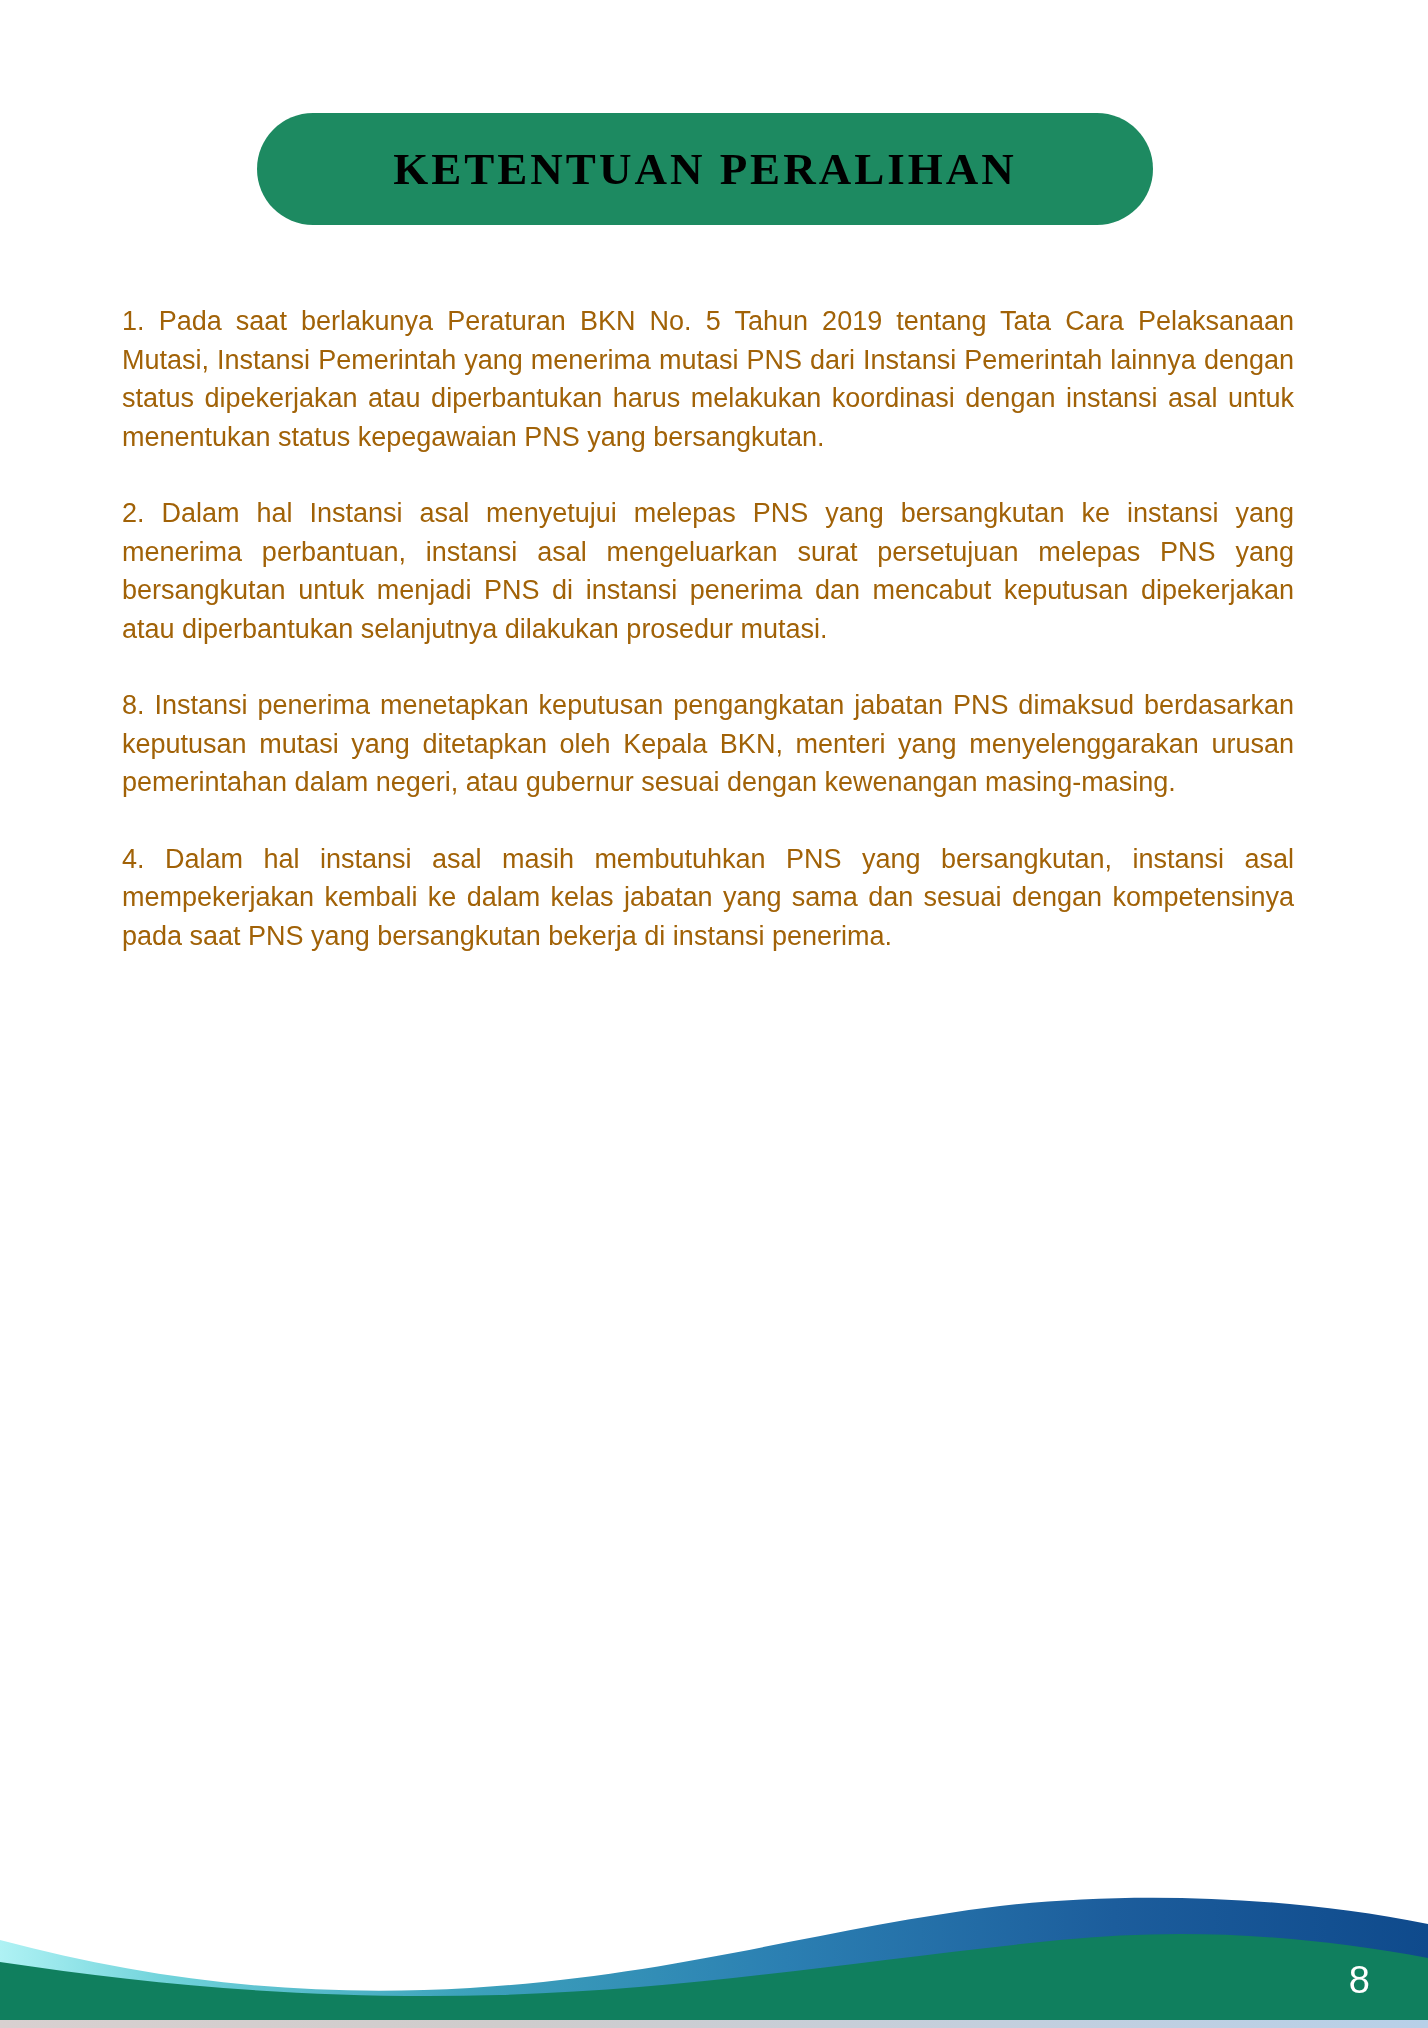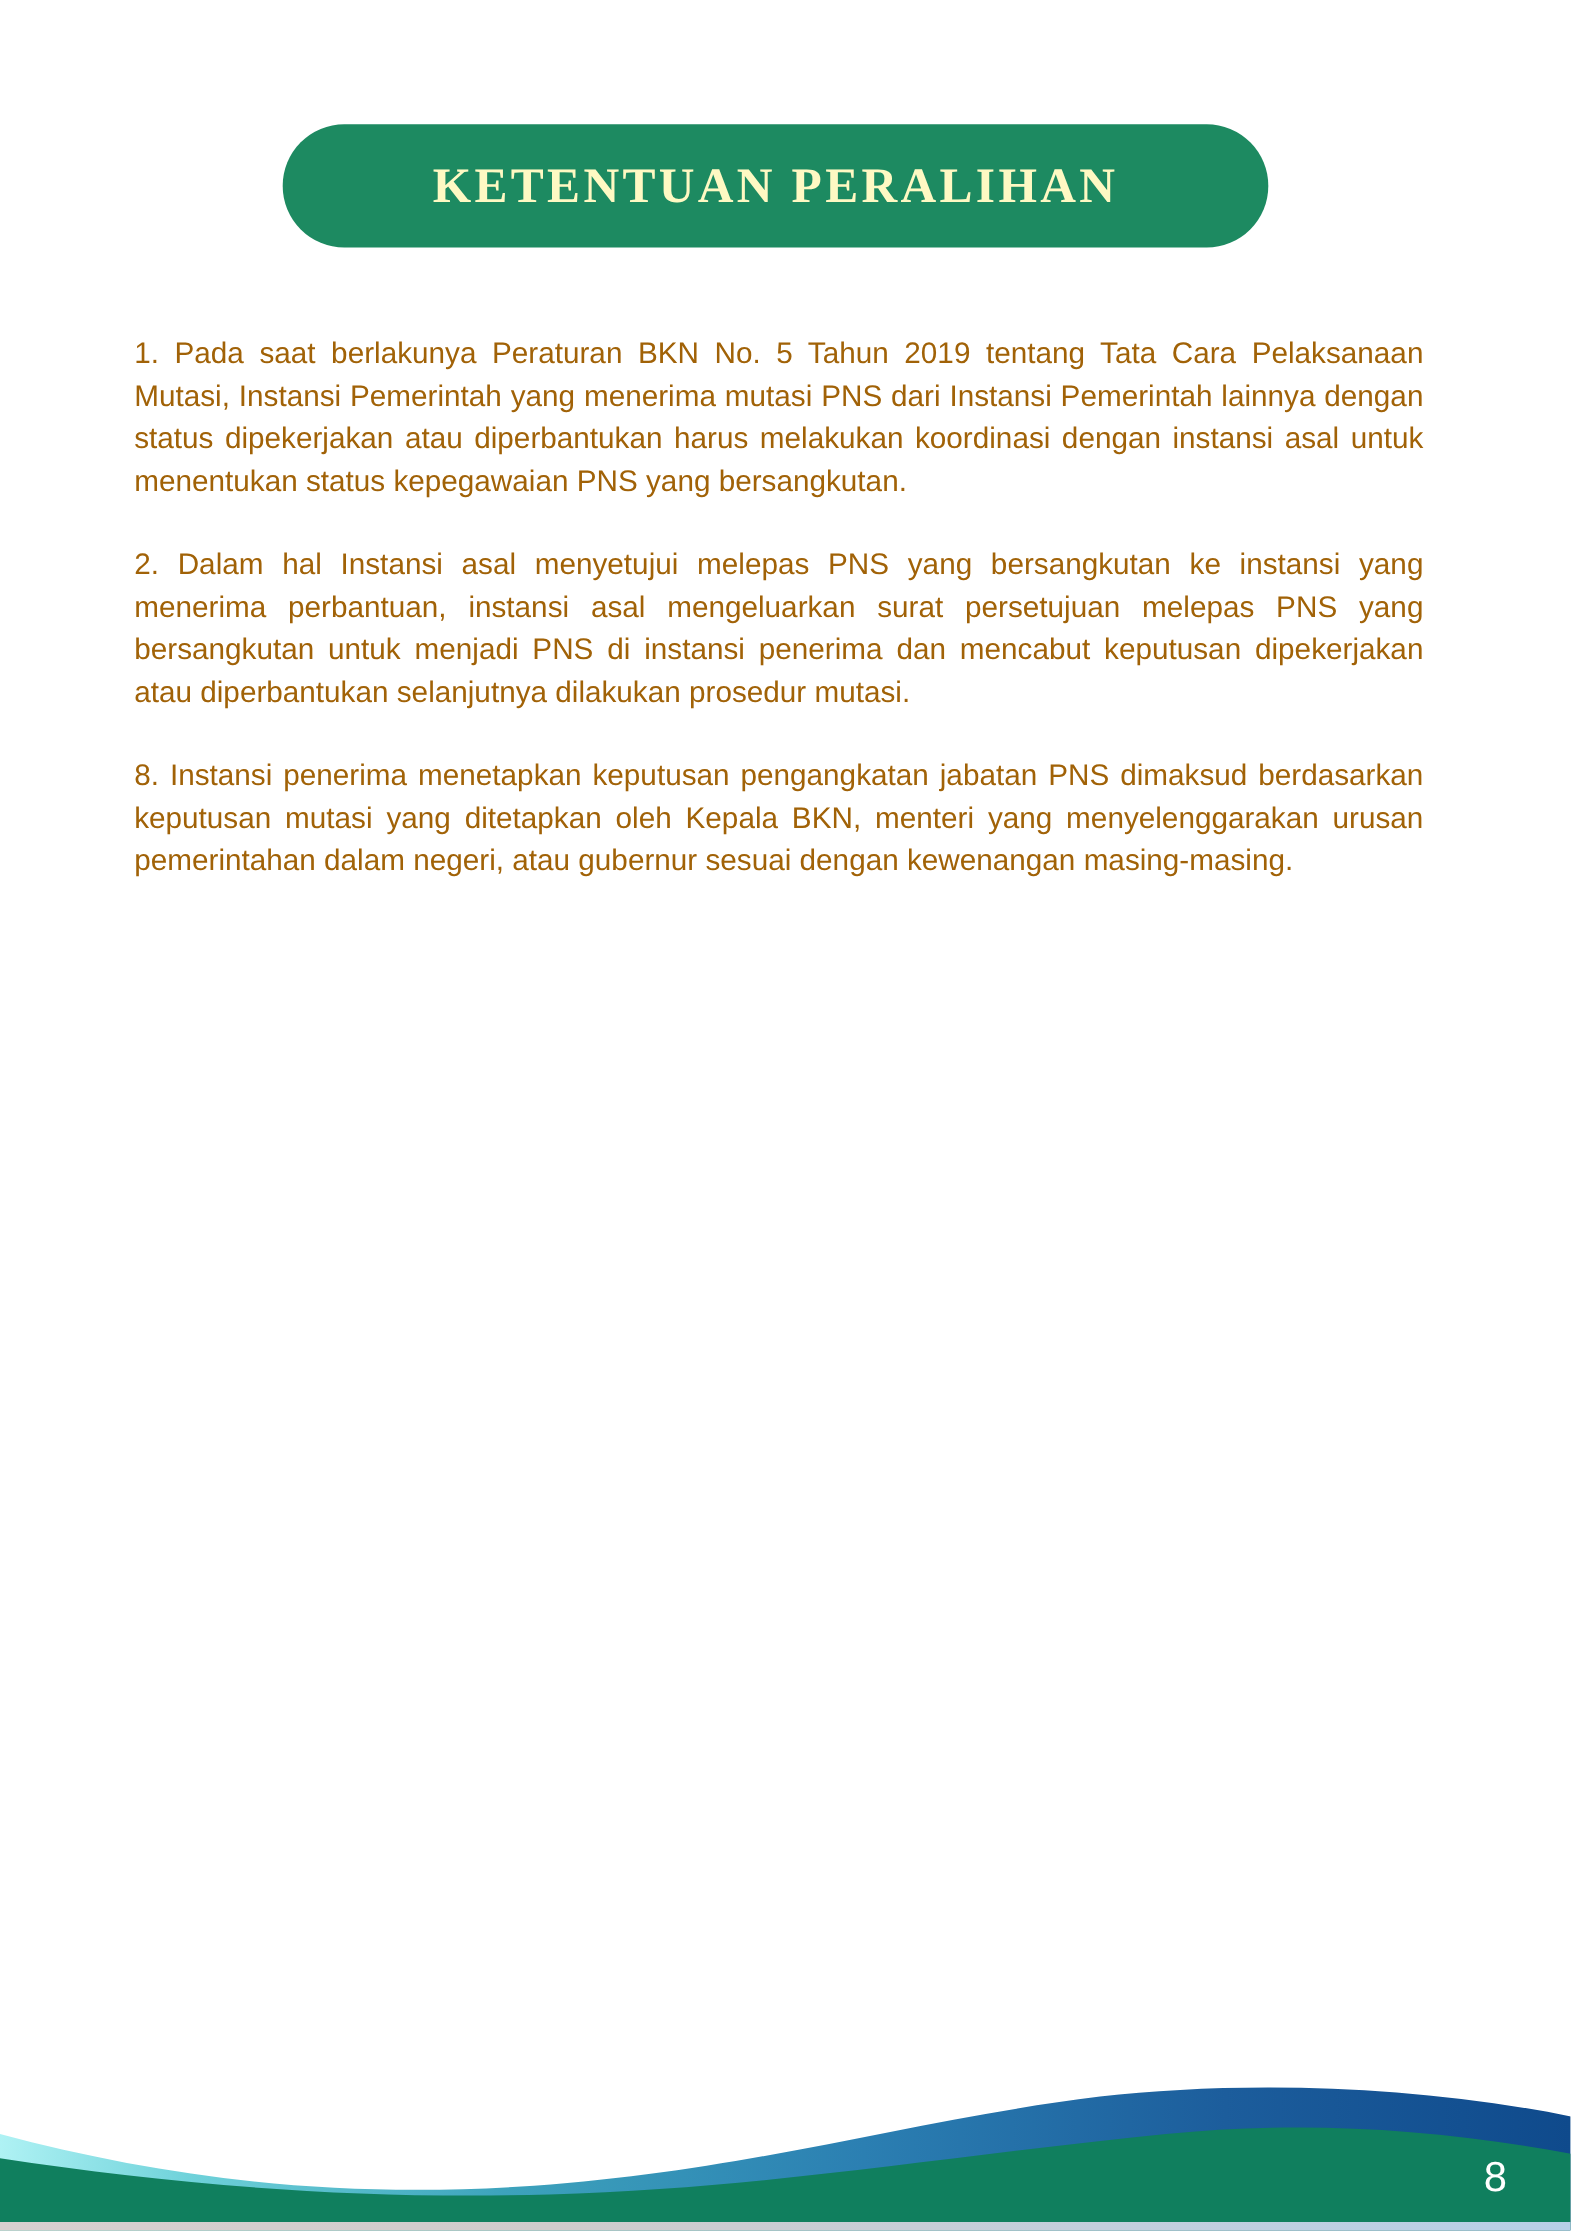--- a/index.html
+++ b/index.html
@@ -27,21 +27,21 @@
     border-radius: 58px;
     display: flex;
     align-items: center;
     justify-content: center;
   }
   .banner-title {
     font-family: "Liberation Serif", serif;
     font-weight: 600;
     font-size: 45px;
     letter-spacing: 3px;
-    color: #fef9c3;
+    color: #000000;
     white-space: nowrap;
   }
 
   
   .content {
     position: absolute;
     left: 122px;
     top: 302px;
     width: 1172px;
   }
@@ -87,20 +87,21 @@
 <div class="page">
 
   <div class="banner">
     <span class="banner-title">KETENTUAN PERALIHAN</span>
   </div>
 
   <div class="content">
     <p>1. Pada saat berlakunya Peraturan BKN No. 5 Tahun 2019 tentang Tata Cara Pelaksanaan Mutasi, Instansi Pemerintah yang menerima mutasi PNS dari Instansi Pemerintah lainnya dengan status dipekerjakan atau diperbantukan harus melakukan koordinasi dengan instansi asal untuk menentukan status kepegawaian PNS yang bersangkutan.</p>
     <p>2. Dalam hal Instansi asal menyetujui melepas PNS yang bersangkutan ke instansi yang menerima perbantuan, instansi asal mengeluarkan surat persetujuan melepas PNS yang bersangkutan untuk menjadi PNS di instansi penerima dan mencabut keputusan dipekerjakan atau diperbantukan selanjutnya dilakukan prosedur mutasi.</p>
     <p>8. Instansi penerima menetapkan keputusan pengangkatan jabatan PNS dimaksud berdasarkan keputusan mutasi yang ditetapkan oleh Kepala BKN, menteri yang menyelenggarakan urusan pemerintahan dalam negeri, atau gubernur sesuai dengan kewenangan masing-masing.</p>
+    <p>4. Dalam hal instansi asal masih membutuhkan PNS yang bersangkutan, instansi asal mempekerjakan kembali ke dalam kelas jabatan yang sama dan sesuai dengan kompetensinya pada saat PNS yang bersangkutan bekerja di instansi penerima.</p>
   </div>
 
   <svg class="footer-waves" viewBox="0 0 1428 200" preserveAspectRatio="none">
     <defs>
       <linearGradient id="blueWaveGrad" x1="0" y1="0" x2="1" y2="0">
         <stop offset="0" stop-color="#aff2f4"></stop>
         <stop offset="0.12" stop-color="#6fd2da"></stop>
         <stop offset="0.32" stop-color="#3da3bc"></stop>
         <stop offset="0.55" stop-color="#2b7fb2"></stop>
         <stop offset="0.78" stop-color="#1c5d9c"></stop>

